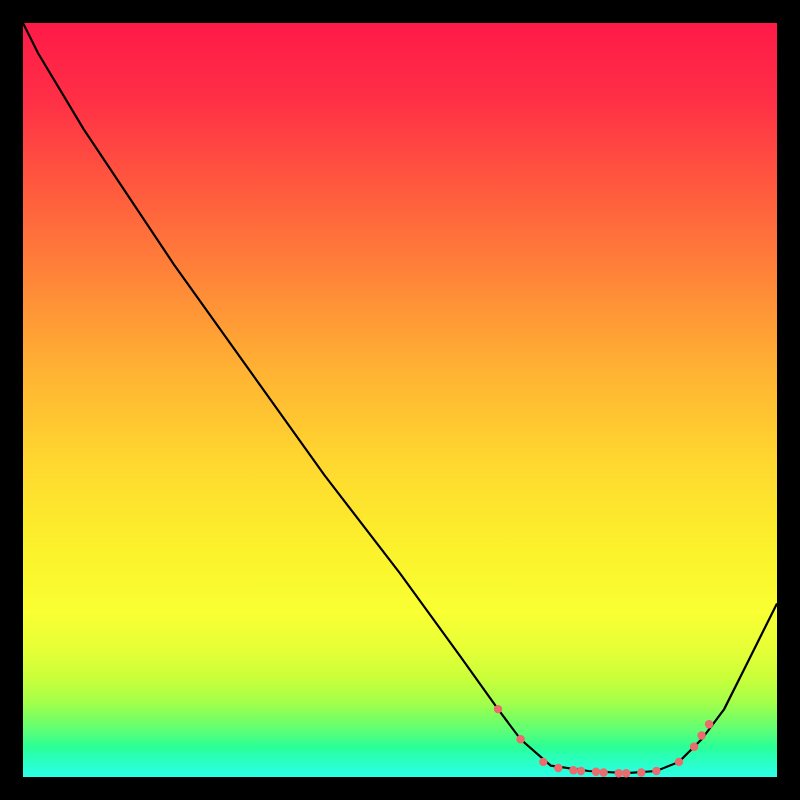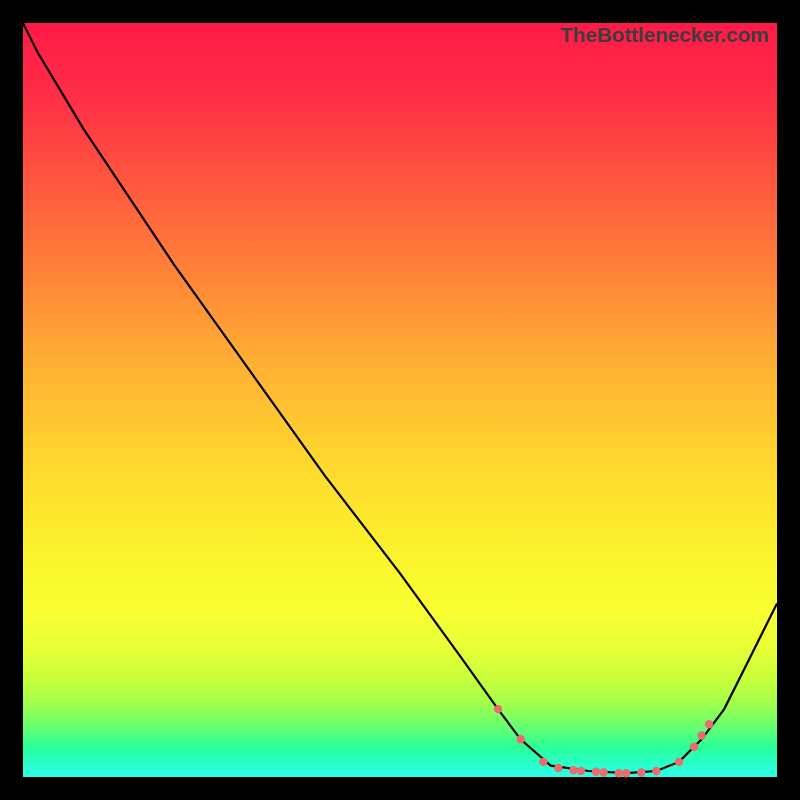--- a/index.html
+++ b/index.html
@@ -70,21 +70,20 @@
   }
 </style>
 </head>
 <body>
 
 <div class="stage">
 
   <div class="plot-outer">
     <div class="gradient"></div>
 
-    <div class="watermark">TheBottleneсker.com</div>
 
     <svg class="curve" viewBox="0 0 754 754">
       <path id="curve-path" fill="none" stroke="#000000" stroke-width="2.2" d="M0.0 0.0 L15.1 30.2 L37.7 67.9 L60.3 105.6 L90.5 150.8 L150.8 241.3 L226.2 346.8 L301.6 452.4 L377.0 550.4 L437.3 633.4 L475.0 686.1 L497.6 716.3 L527.8 742.7 L565.5 748.0 L603.2 750.2 L633.4 748.0 L656.0 738.9 L678.6 716.3 L701.2 686.1 L723.8 640.9 L754.0 580.6"></path>
       <g id="dots">
           <circle cx="475.0" cy="686.1" r="4.2" fill="#eb6b6e"></circle>
           <circle cx="497.6" cy="716.3" r="4.2" fill="#eb6b6e"></circle>
           <circle cx="520.3" cy="738.9" r="4.2" fill="#eb6b6e"></circle>
           <circle cx="535.3" cy="745.0" r="4.2" fill="#eb6b6e"></circle>
           <circle cx="550.4" cy="747.2" r="4.2" fill="#eb6b6e"></circle>
           <circle cx="558.0" cy="748.0" r="4.2" fill="#eb6b6e"></circle>

